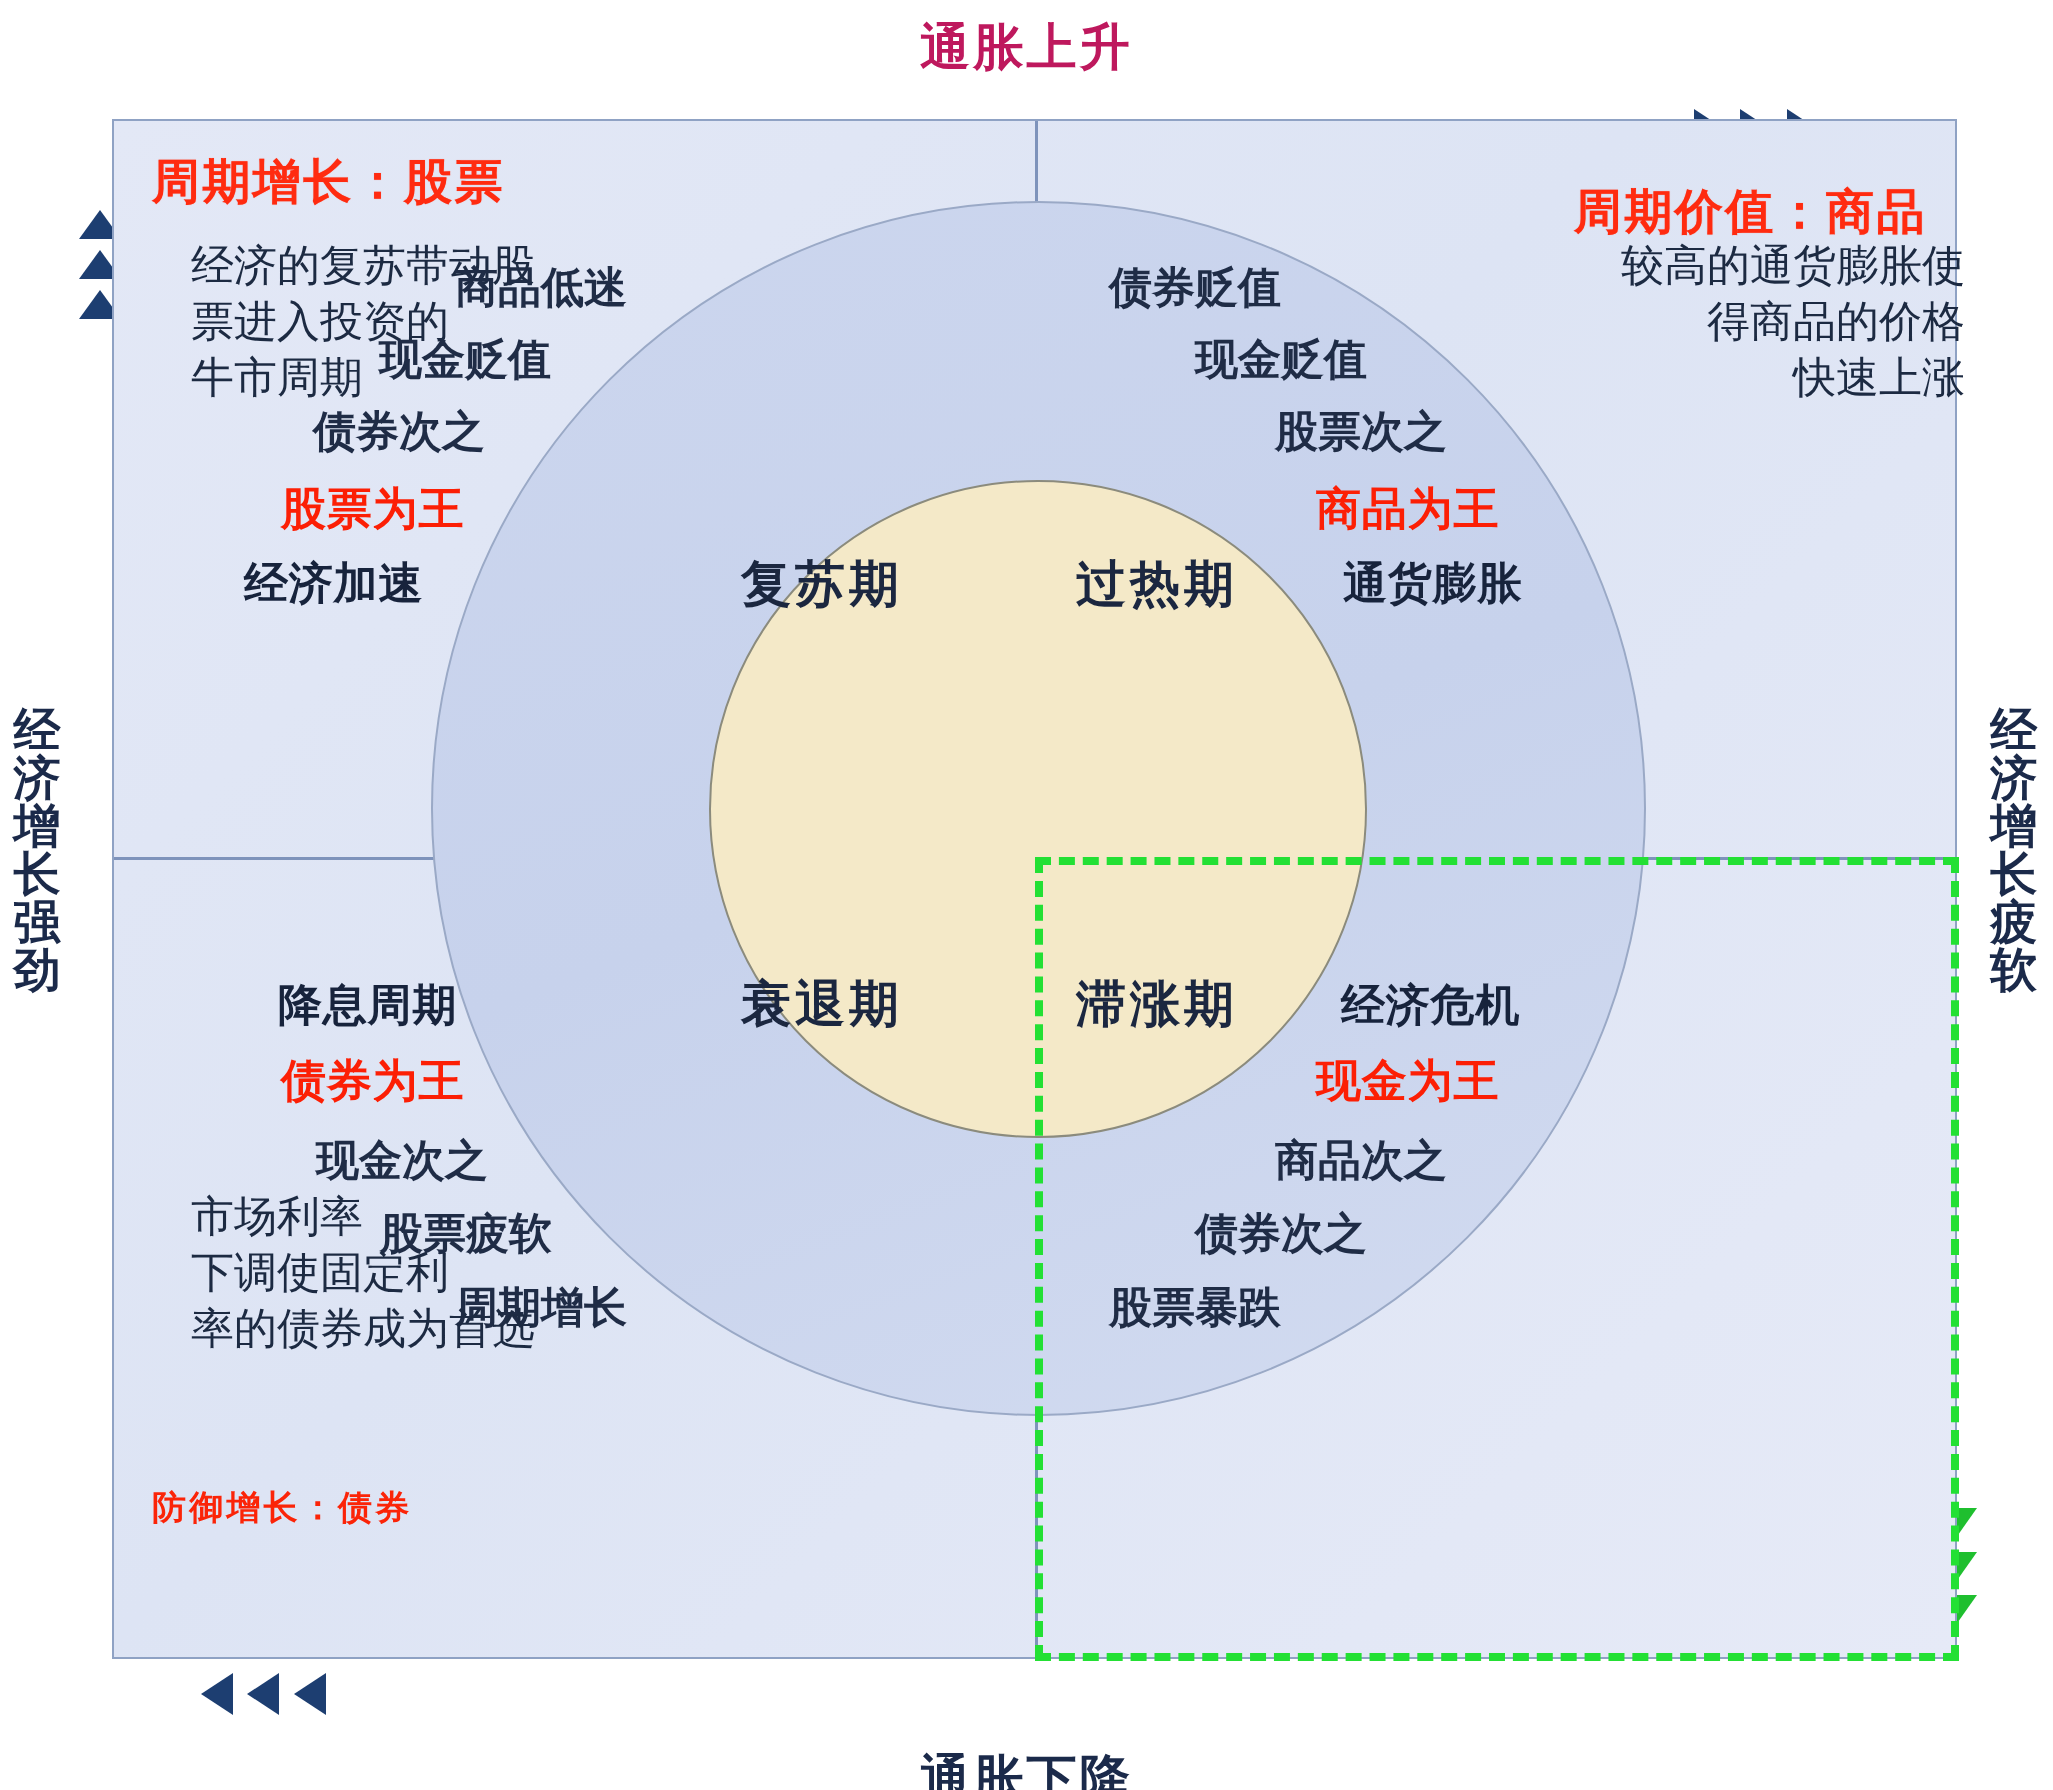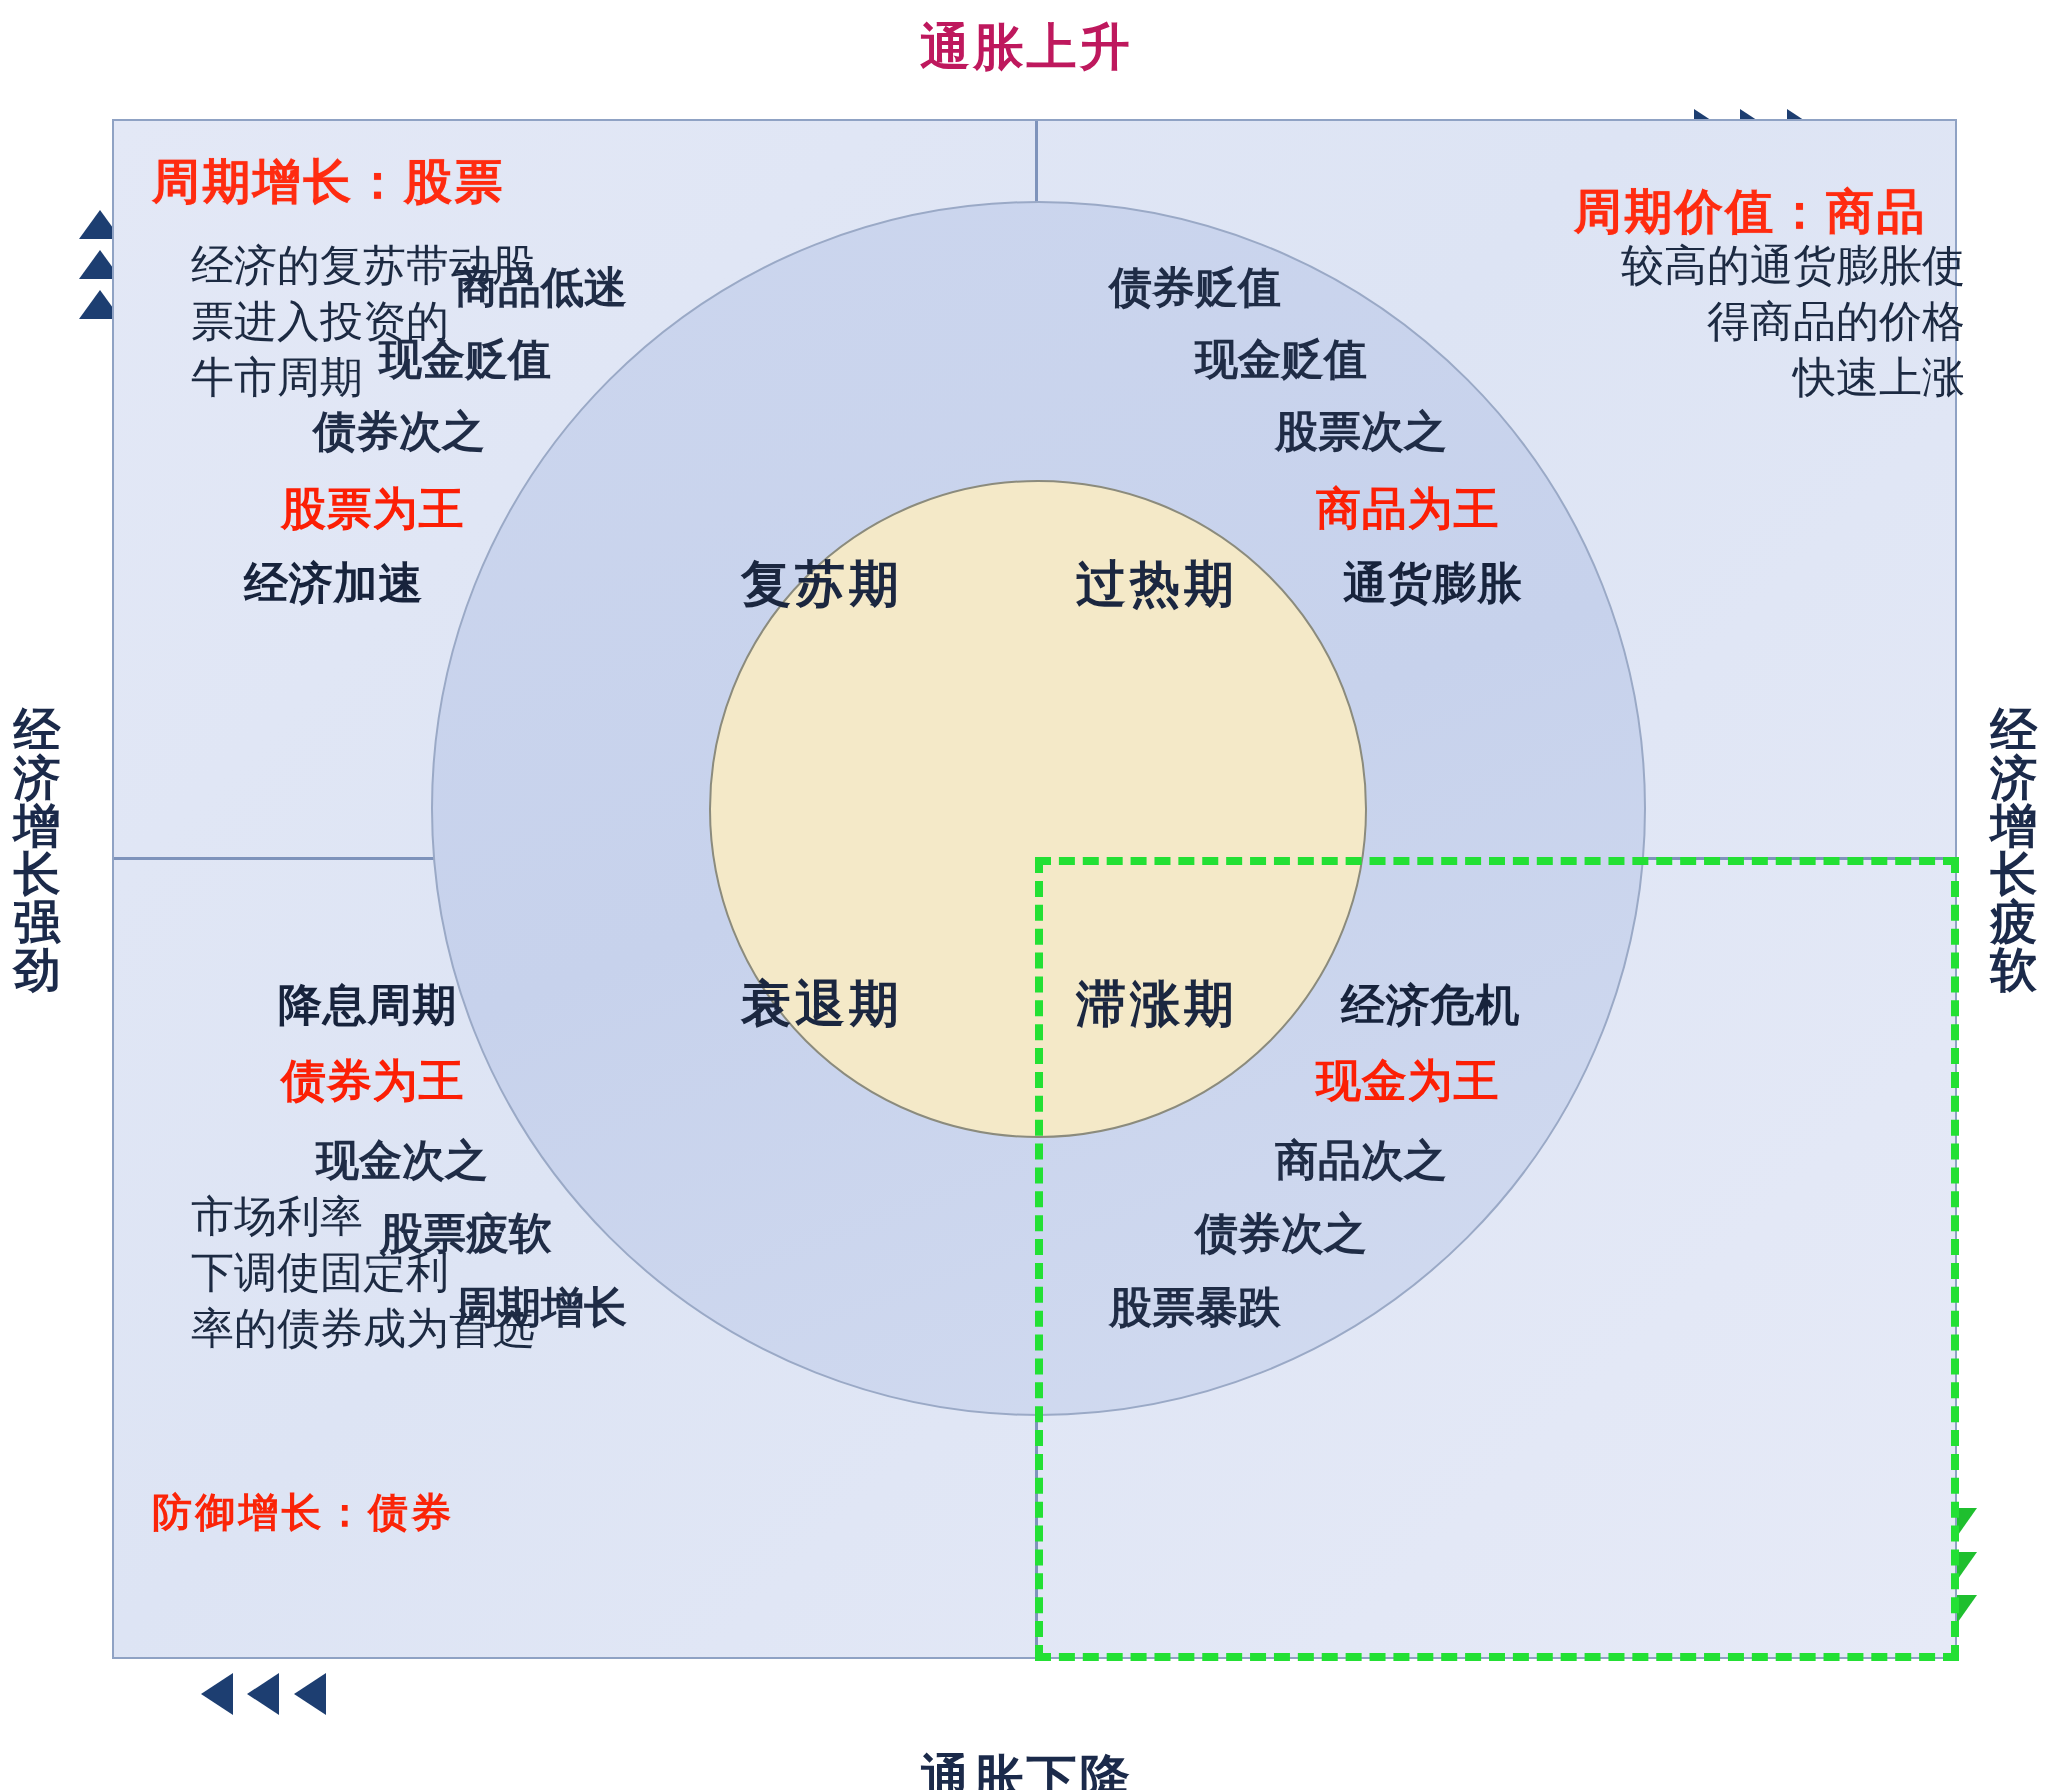--- a/index.html
+++ b/index.html
@@ -66,21 +66,21 @@
   .ring-bold{
     color:#17233c;font-size:44px;font-weight:bold;letter-spacing:0.8px;
   }
   .king{
     color:#fc1f05;font-size:45px;font-weight:bold;letter-spacing:0.8px;
   }
   .phase{
     color:#1b2740;font-size:50px;font-weight:bold;letter-spacing:4px;
   }
   .corner-red{
-    color:#fb2408;font-weight:bold;font-size:40px;letter-spacing:3.2px;
+    color:#fb2408;font-weight:bold;font-size:34px;letter-spacing:3.2px;
   }
   
   .chev-group{position:absolute;display:flex;}
   .chev-group.vert{flex-direction:column;}
   .chev{width:0;height:0;}
   
   .chev-up{border-left:21px solid transparent;border-right:21px solid transparent;
     border-bottom:29px solid #1d3e71;}
   .chev-right{border-top:21px solid transparent;border-bottom:21px solid transparent;
     border-left:32px solid #1d3e71;}

